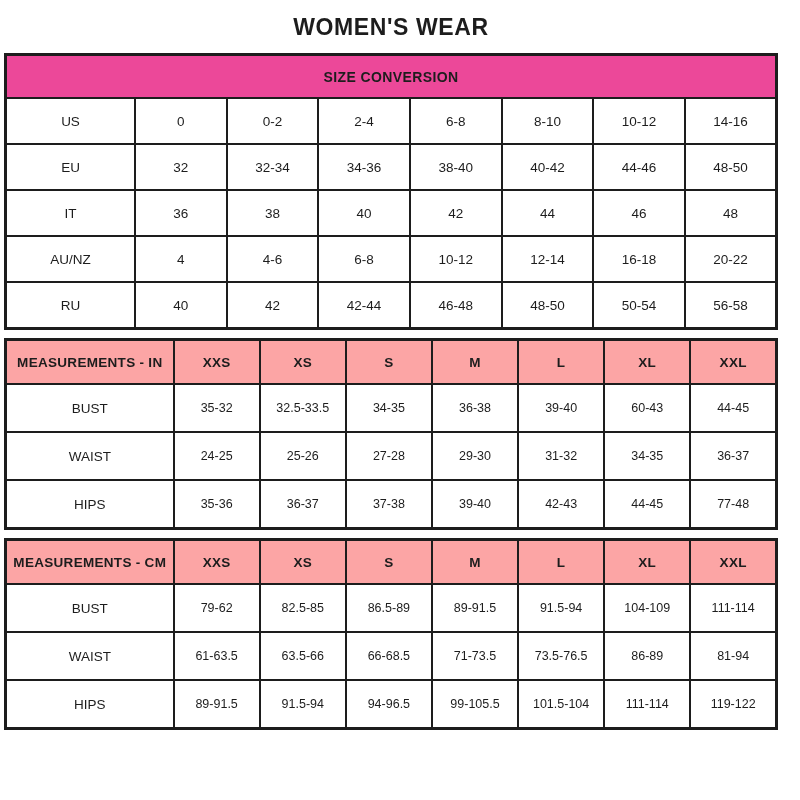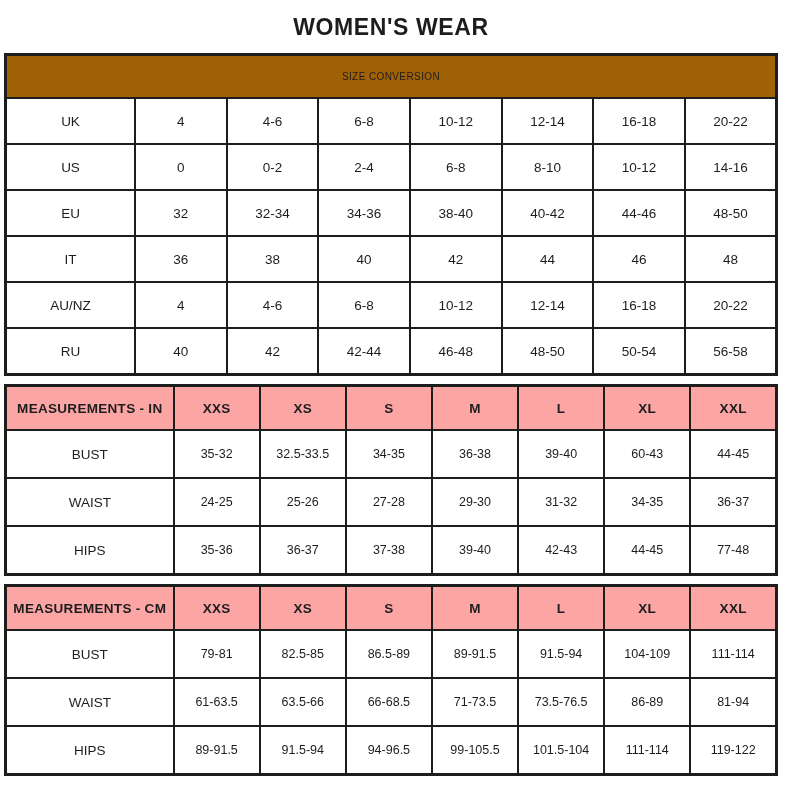--- a/index.html
+++ b/index.html
@@ -34,23 +34,23 @@
     text-align: center;
     vertical-align: middle;
     padding: 0;
     overflow: hidden;
     white-space: nowrap;
   }
   
   .t1 col.c0 { width: 16.8%; }
   .t1 td { height: 44px; font-size: 13.5px; font-weight: 500; }
   .t1 td.banner {
-    background: #a16207;
-    font-weight: 400;
-    font-size: 10px;
+    background: #ec4899;
+    font-weight: 700;
+    font-size: 14px;
     letter-spacing: 0.4px;
     height: 41px;
   }
   
   .tm { margin-top: 8px; }
   .tm col.c0 { width: 21.8%; }
   .tm td { height: 46px; font-size: 12.5px; font-weight: 500; }
   .tm tr.head td {
     background: #fca5a5;
     font-weight: 700;
@@ -74,30 +74,20 @@
         <col>
         <col>
         <col>
         <col>
         <col>
         <col>
       </colgroup>
     <tbody>
       <tr>
         <td colspan="8" class="banner">SIZE CONVERSION</td>
-      </tr>
-      <tr>
-        <td class="lbl">UK</td>
-        <td>4</td>
-        <td>4-6</td>
-        <td>6-8</td>
-        <td>10-12</td>
-        <td>12-14</td>
-        <td>16-18</td>
-        <td>20-22</td>
       </tr>
       <tr>
         <td class="lbl">US</td>
         <td>0</td>
         <td>0-2</td>
         <td>2-4</td>
         <td>6-8</td>
         <td>8-10</td>
         <td>10-12</td>
         <td>14-16</td>
@@ -217,21 +207,21 @@
         <td>XXS</td>
         <td>XS</td>
         <td>S</td>
         <td>M</td>
         <td>L</td>
         <td>XL</td>
         <td>XXL</td>
       </tr>
       <tr>
         <td class="lbl">BUST</td>
-        <td>79-81</td>
+        <td>79-62</td>
         <td>82.5-85</td>
         <td>86.5-89</td>
         <td>89-91.5</td>
         <td>91.5-94</td>
         <td>104-109</td>
         <td>111-114</td>
       </tr>
       <tr>
         <td class="lbl">WAIST</td>
         <td>61-63.5</td>

